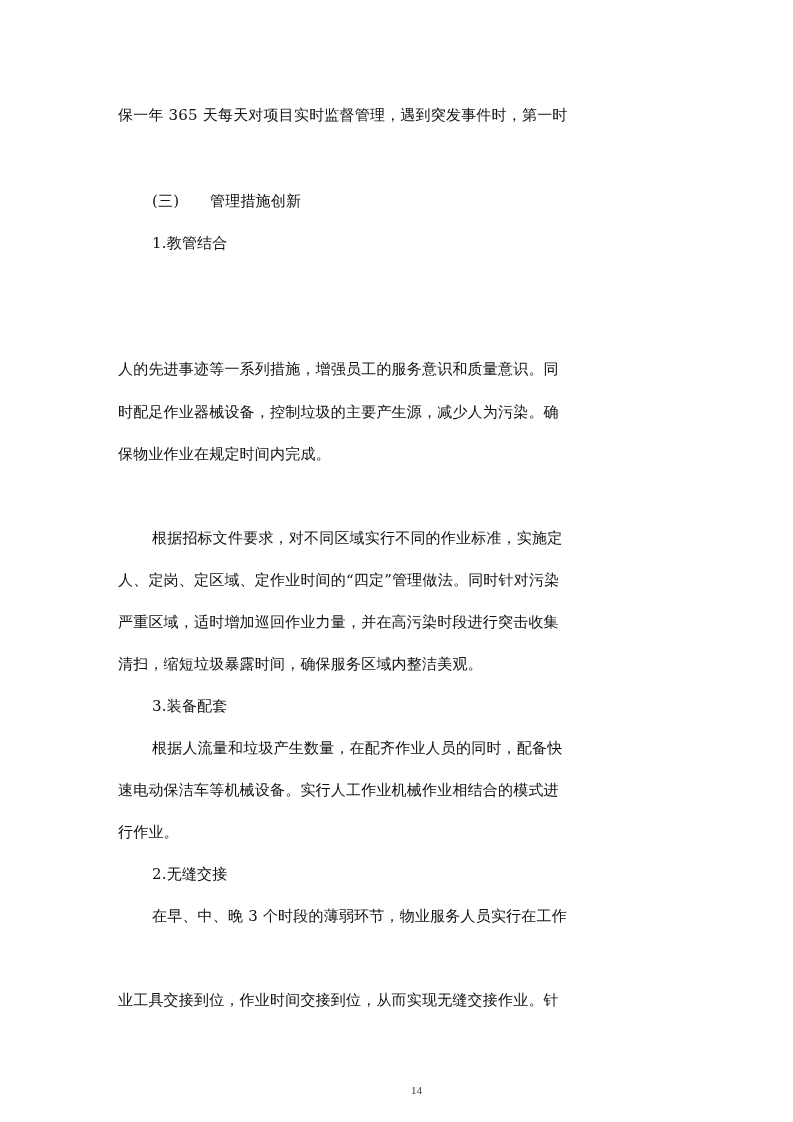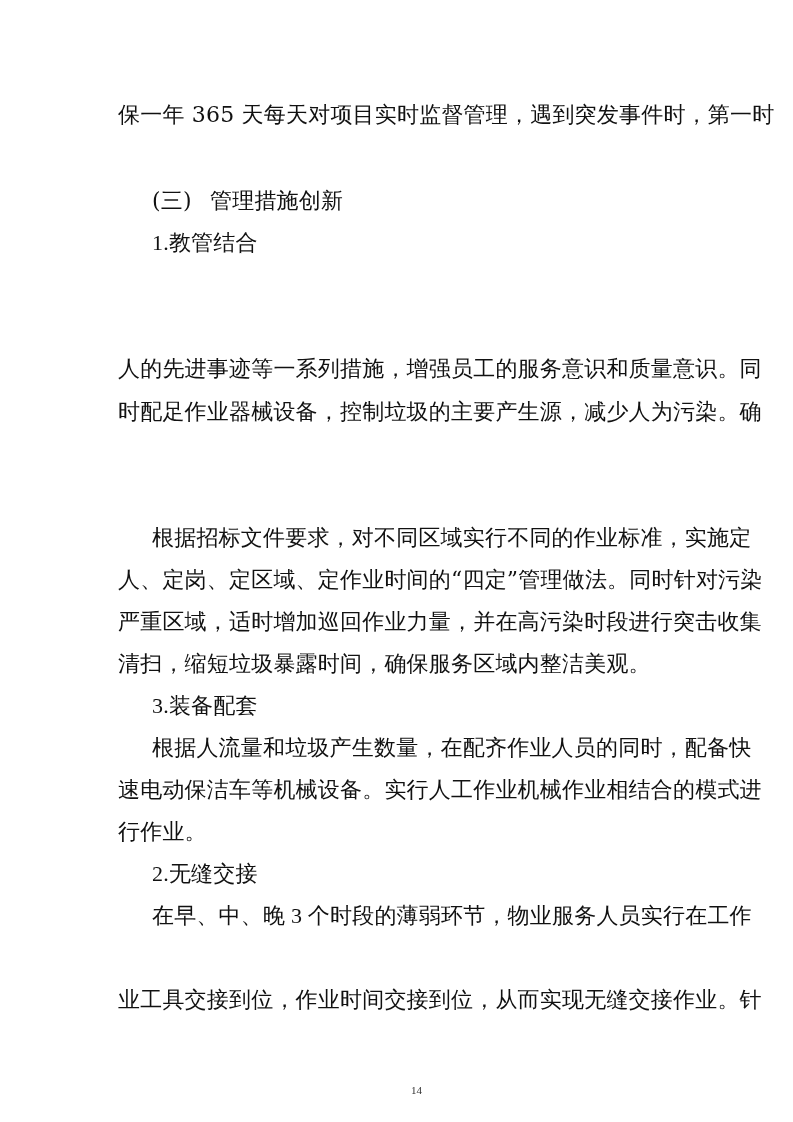--- a/index.html
+++ b/index.html
@@ -1,40 +1,41 @@
 <!DOCTYPE html>
 <html><head>
 <meta charset="utf-8">
 <style>
   html, body { margin: 0; padding: 0; background: #ffffff; }
   body { width: 793px; height: 1122px; position: relative; overflow: hidden;
          font-family: "DejaVu Serif", "Liberation Serif", serif; color: #111; }
   .page { position: absolute; left: 0; top: 0; width: 793px; height: 1122px; }
-  .line { position: absolute; left: 118px; width: 560px; font-size: 22px; line-height: 22px;
+  .line { position: absolute; left: 118px; width: 560px; font-size: 15px; line-height: 22px;
           white-space: nowrap; letter-spacing: 0.2px; }
-  .indent { left: 152px; font-family: Liberation Serif, serif; }
+  .indent { left: 152px; }
   .heading-sec { left: 152px; }
   .heading-sec .num { display: inline-block; width: 58px; }
   .page-number { position: absolute; top: 1084px; left: 0; width: 793px; text-align: center;
                  font-size: 11px; font-family: "Liberation Serif", serif; color: #333; padding-left: 20px; }
 </style>
 </head>
 <body>
 
 <div class="page">
 
   <div class="line" style="top:104px">保一年 365 天每天对项目实时监督管理，遇到突发事件时，第一时</div>
 
   <div class="line heading-sec" style="top:190px">
     <span class="num">(三)</span><span>管理措施创新</span>
   </div>
 
   <div class="line indent" style="top:232px">1.教管结合</div>
   <div class="line" style="top:358px">人的先进事迹等一系列措施，增强员工的服务意识和质量意识。同</div>
   <div class="line" style="top:401px">时配足作业器械设备，控制垃圾的主要产生源，减少人为污染。确</div>
+  <div class="line" style="top:443px">保物业作业在规定时间内完成。</div>
 
   <div class="line indent" style="top:527px">根据招标文件要求，对不同区域实行不同的作业标准，实施定</div>
   <div class="line" style="top:569px">人、定岗、定区域、定作业时间的“四定”管理做法。同时针对污染</div>
   <div class="line" style="top:611px">严重区域，适时增加巡回作业力量，并在高污染时段进行突击收集</div>
   <div class="line" style="top:653px">清扫，缩短垃圾暴露时间，确保服务区域内整洁美观。</div>
 
   <div class="line indent" style="top:695px">3.装备配套</div>
   <div class="line indent" style="top:737px">根据人流量和垃圾产生数量，在配齐作业人员的同时，配备快</div>
   <div class="line" style="top:779px">速电动保洁车等机械设备。实行人工作业机械作业相结合的模式进</div>
   <div class="line" style="top:821px">行作业。</div>

